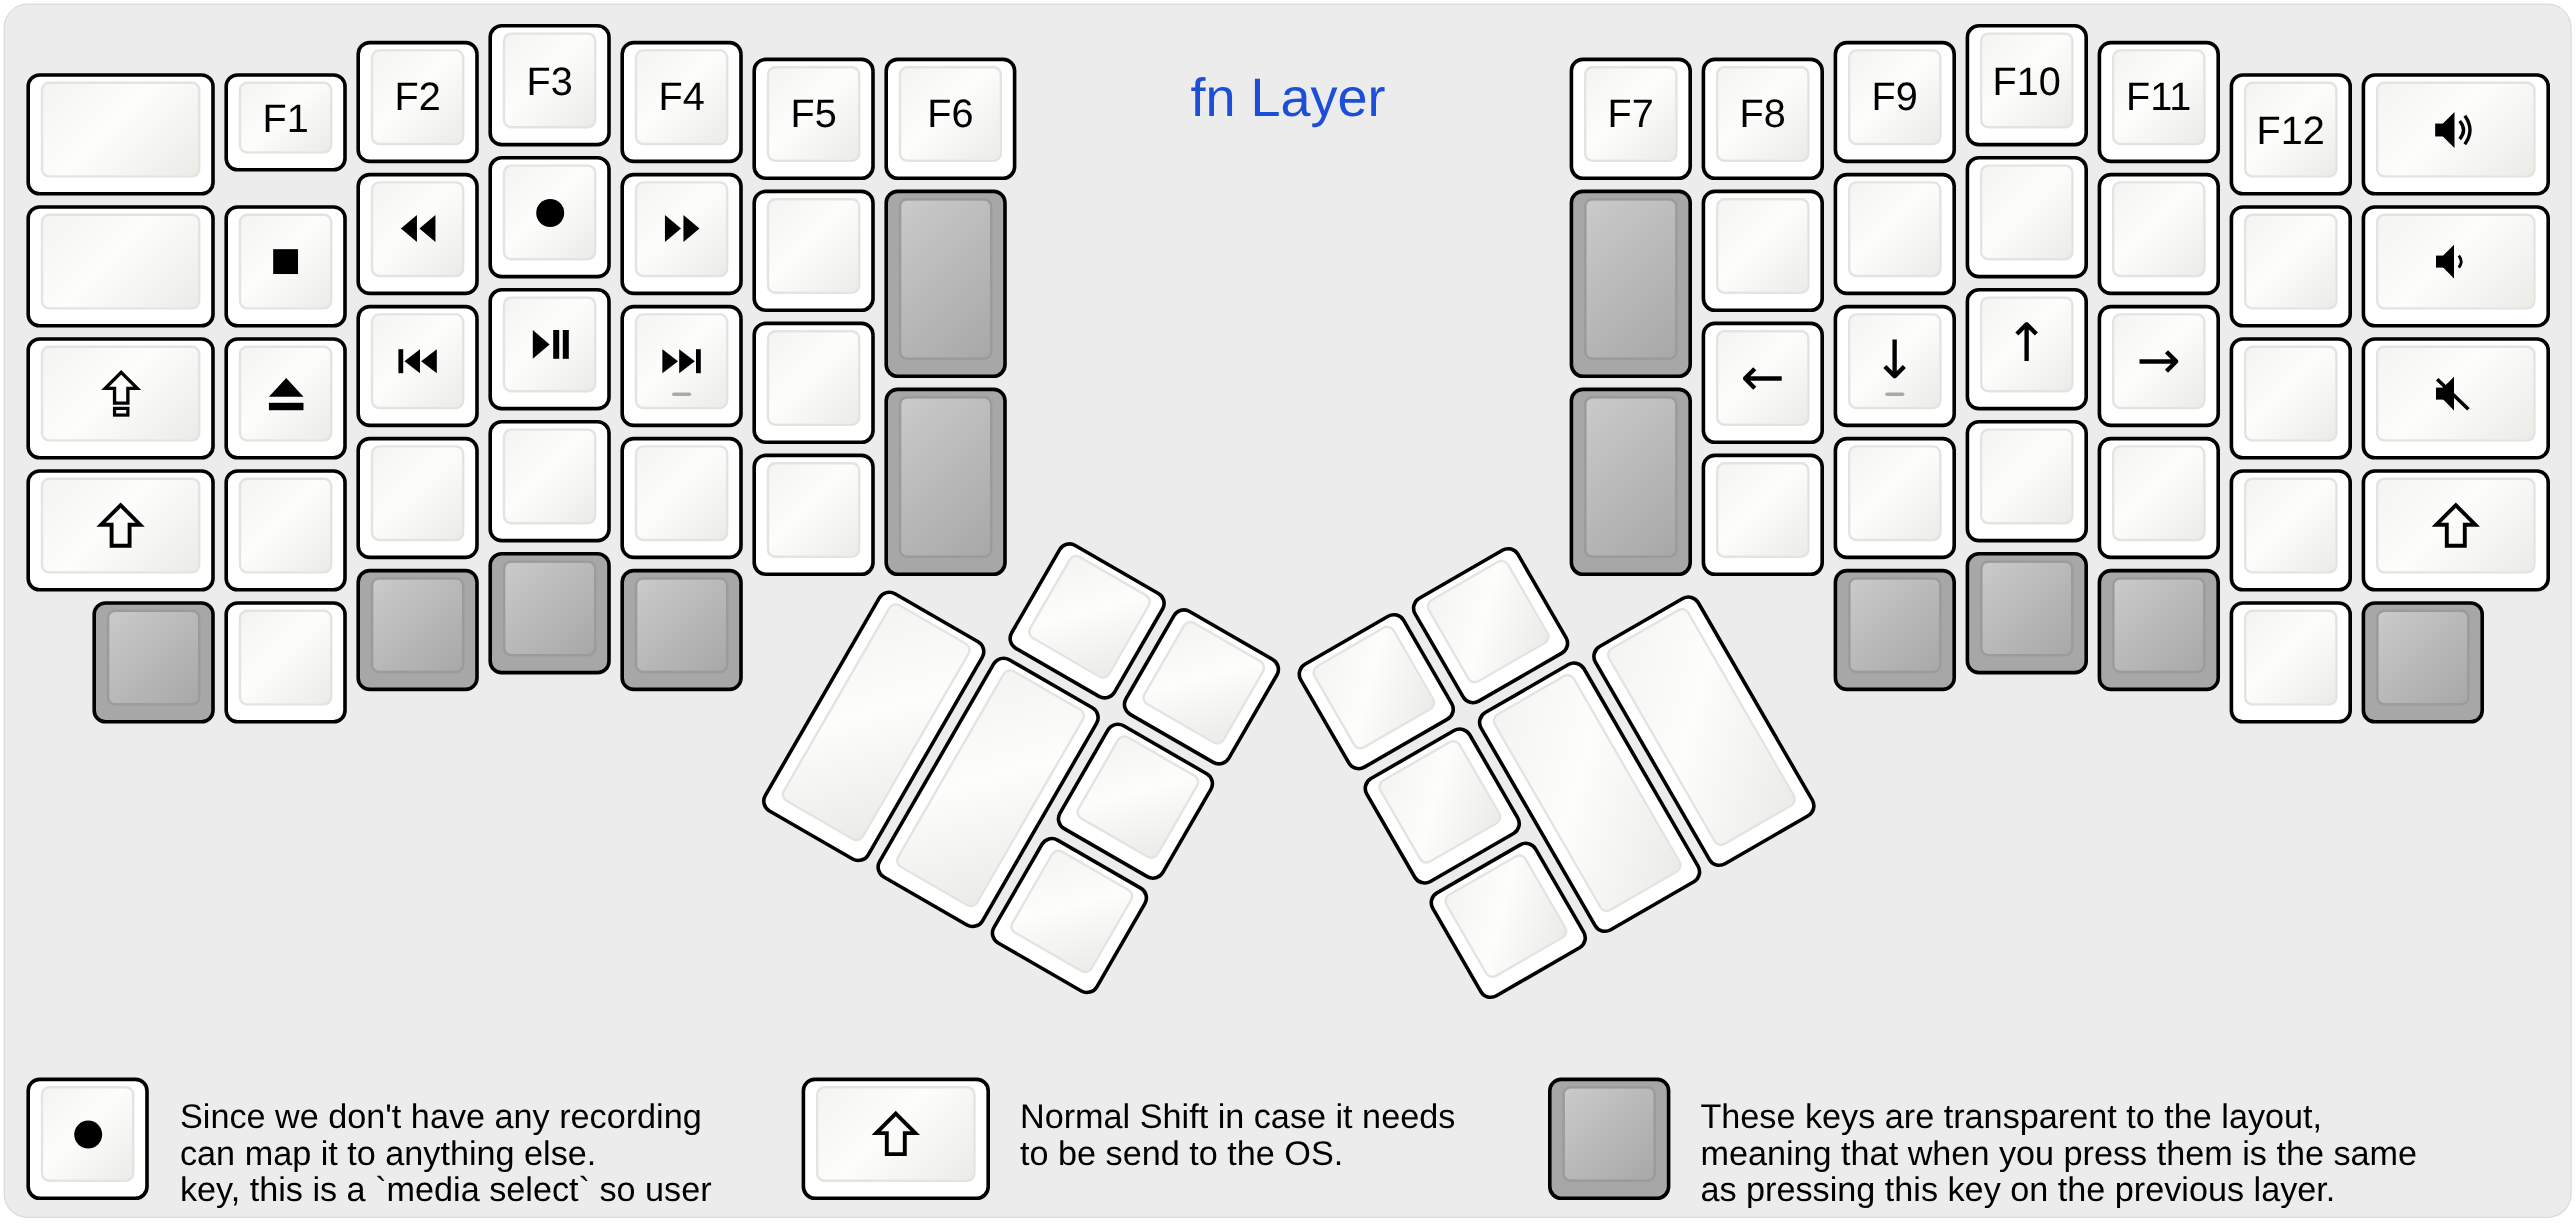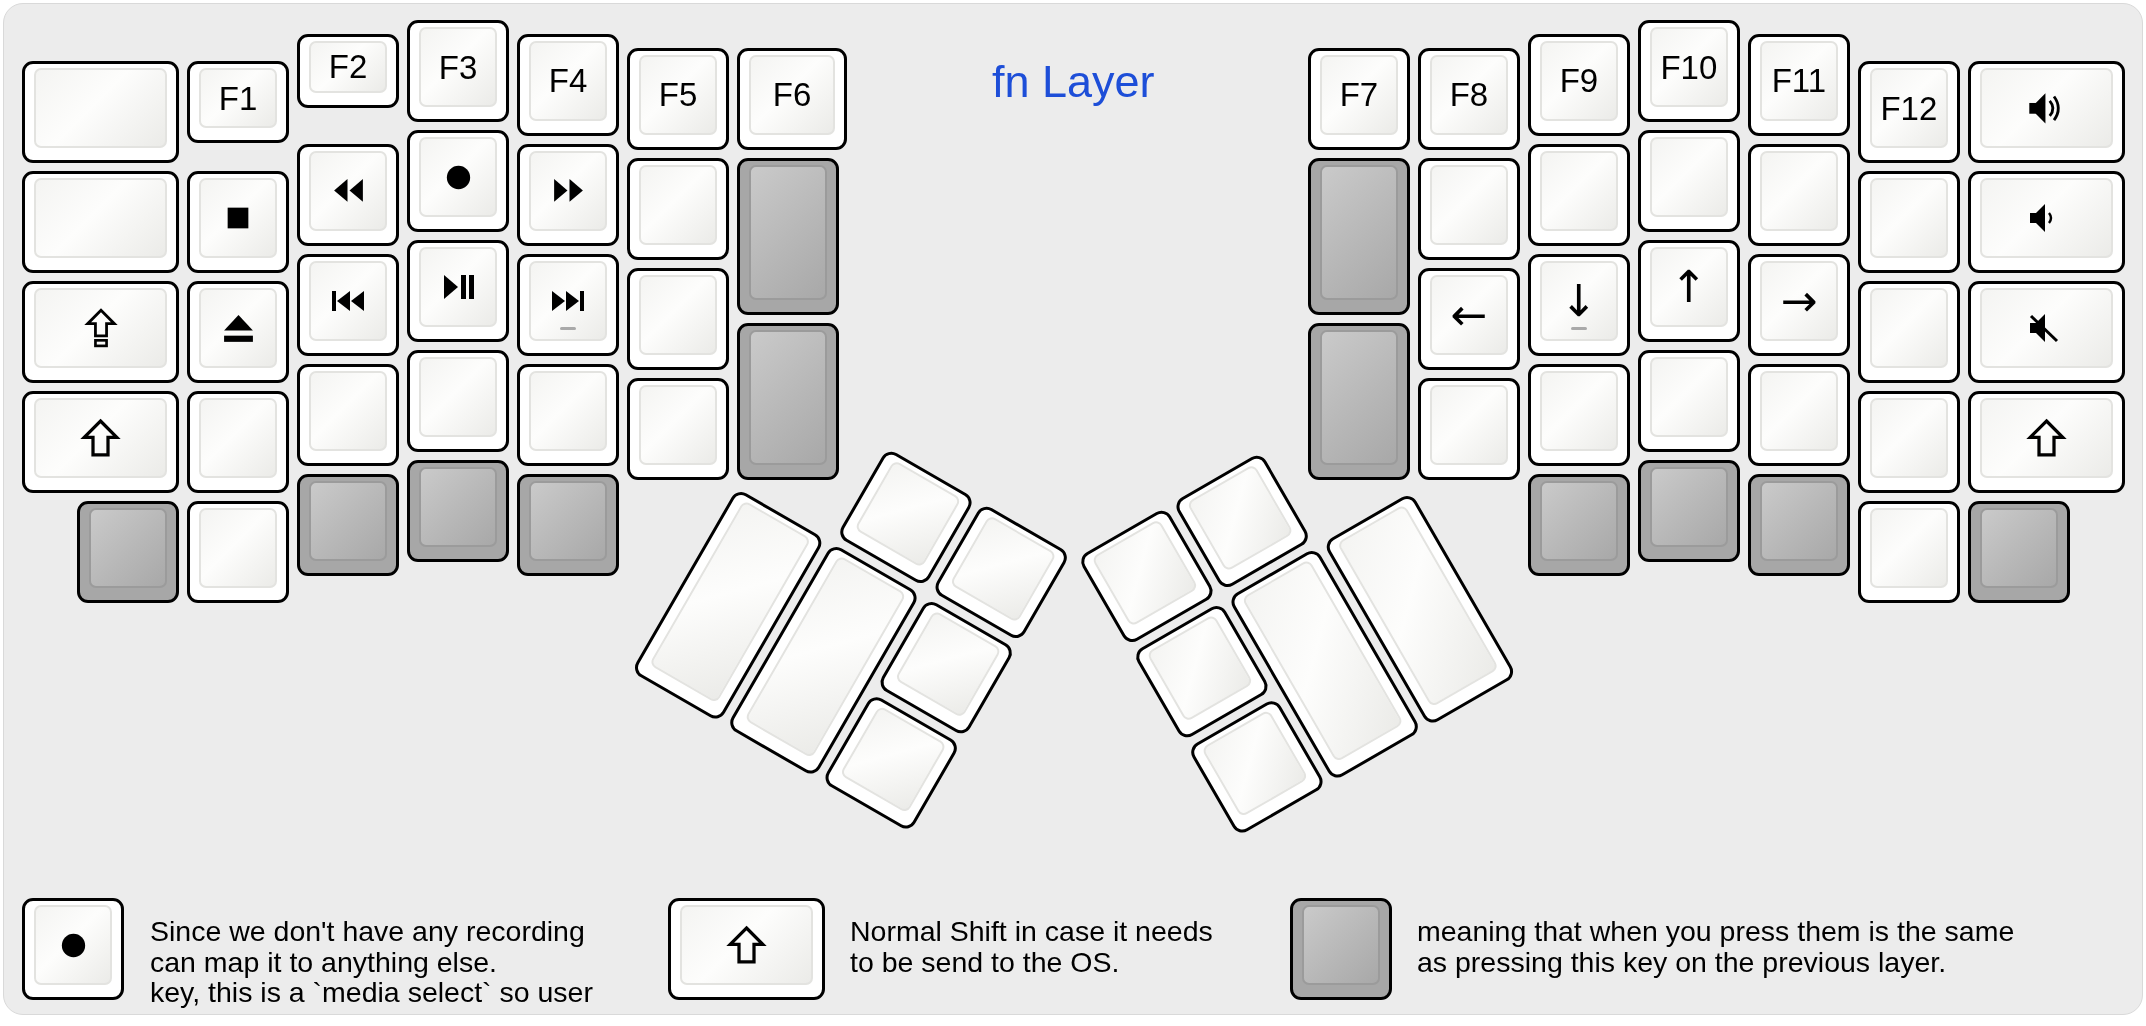--- a/index.html
+++ b/index.html
@@ -82,21 +82,21 @@
       </div>
       <div class="key" style="left: 187px; top: 391.25px; width: 102px; height: 102px;">
         <div class="cap"></div>
       </div>
       <div class="key key--gray" style="left: 77px; top: 501.25px; width: 102px; height: 102px;">
         <div class="cap"></div>
       </div>
       <div class="key" style="left: 187px; top: 501.25px; width: 102px; height: 102px;">
         <div class="cap"></div>
       </div>
-      <div class="key" style="left: 297px; top: 33.75px; width: 102px; height: 74px; padding-left: 40px;">
+      <div class="key" style="left: 297px; top: 33.75px; width: 102px; height: 102px; padding-left: 40px;">
         <div class="cap">
           <span class="flabel">F2</span>
         </div>
       </div>
       <div class="key" style="left: 297px; top: 143.75px; width: 102px; height: 102px;">
         <div class="cap">
           <span>
             <svg width="37" viewBox="0 0 36 30" xmlns="http://www.w3.org/2000/svg" fill="#000">
               <polygon points="17,4 4,15 17,26"></polygon>
               <polygon points="32,4 19,15 32,26"></polygon>
@@ -424,17 +424,18 @@
         </div>
       </div>
       <div class="legend-text" style="left: 850px; top: 916px;">
         <div>Normal Shift in case it needs</div>
         <div>to be send to the OS.</div>
       </div>
       <div class="key key--gray" style="left: 1290px; top: 898px; width: 102px; height: 102px;">
         <div class="cap"></div>
       </div>
       <div class="legend-text" style="left: 1417px; top: 916px;">
+        <div>These keys are transparent to the layout,</div>
         <div>meaning that when you press them is the same</div>
         <div>as pressing this key on the previous layer.</div>
       </div>
     </div>
 </div>
 
 </body></html>

